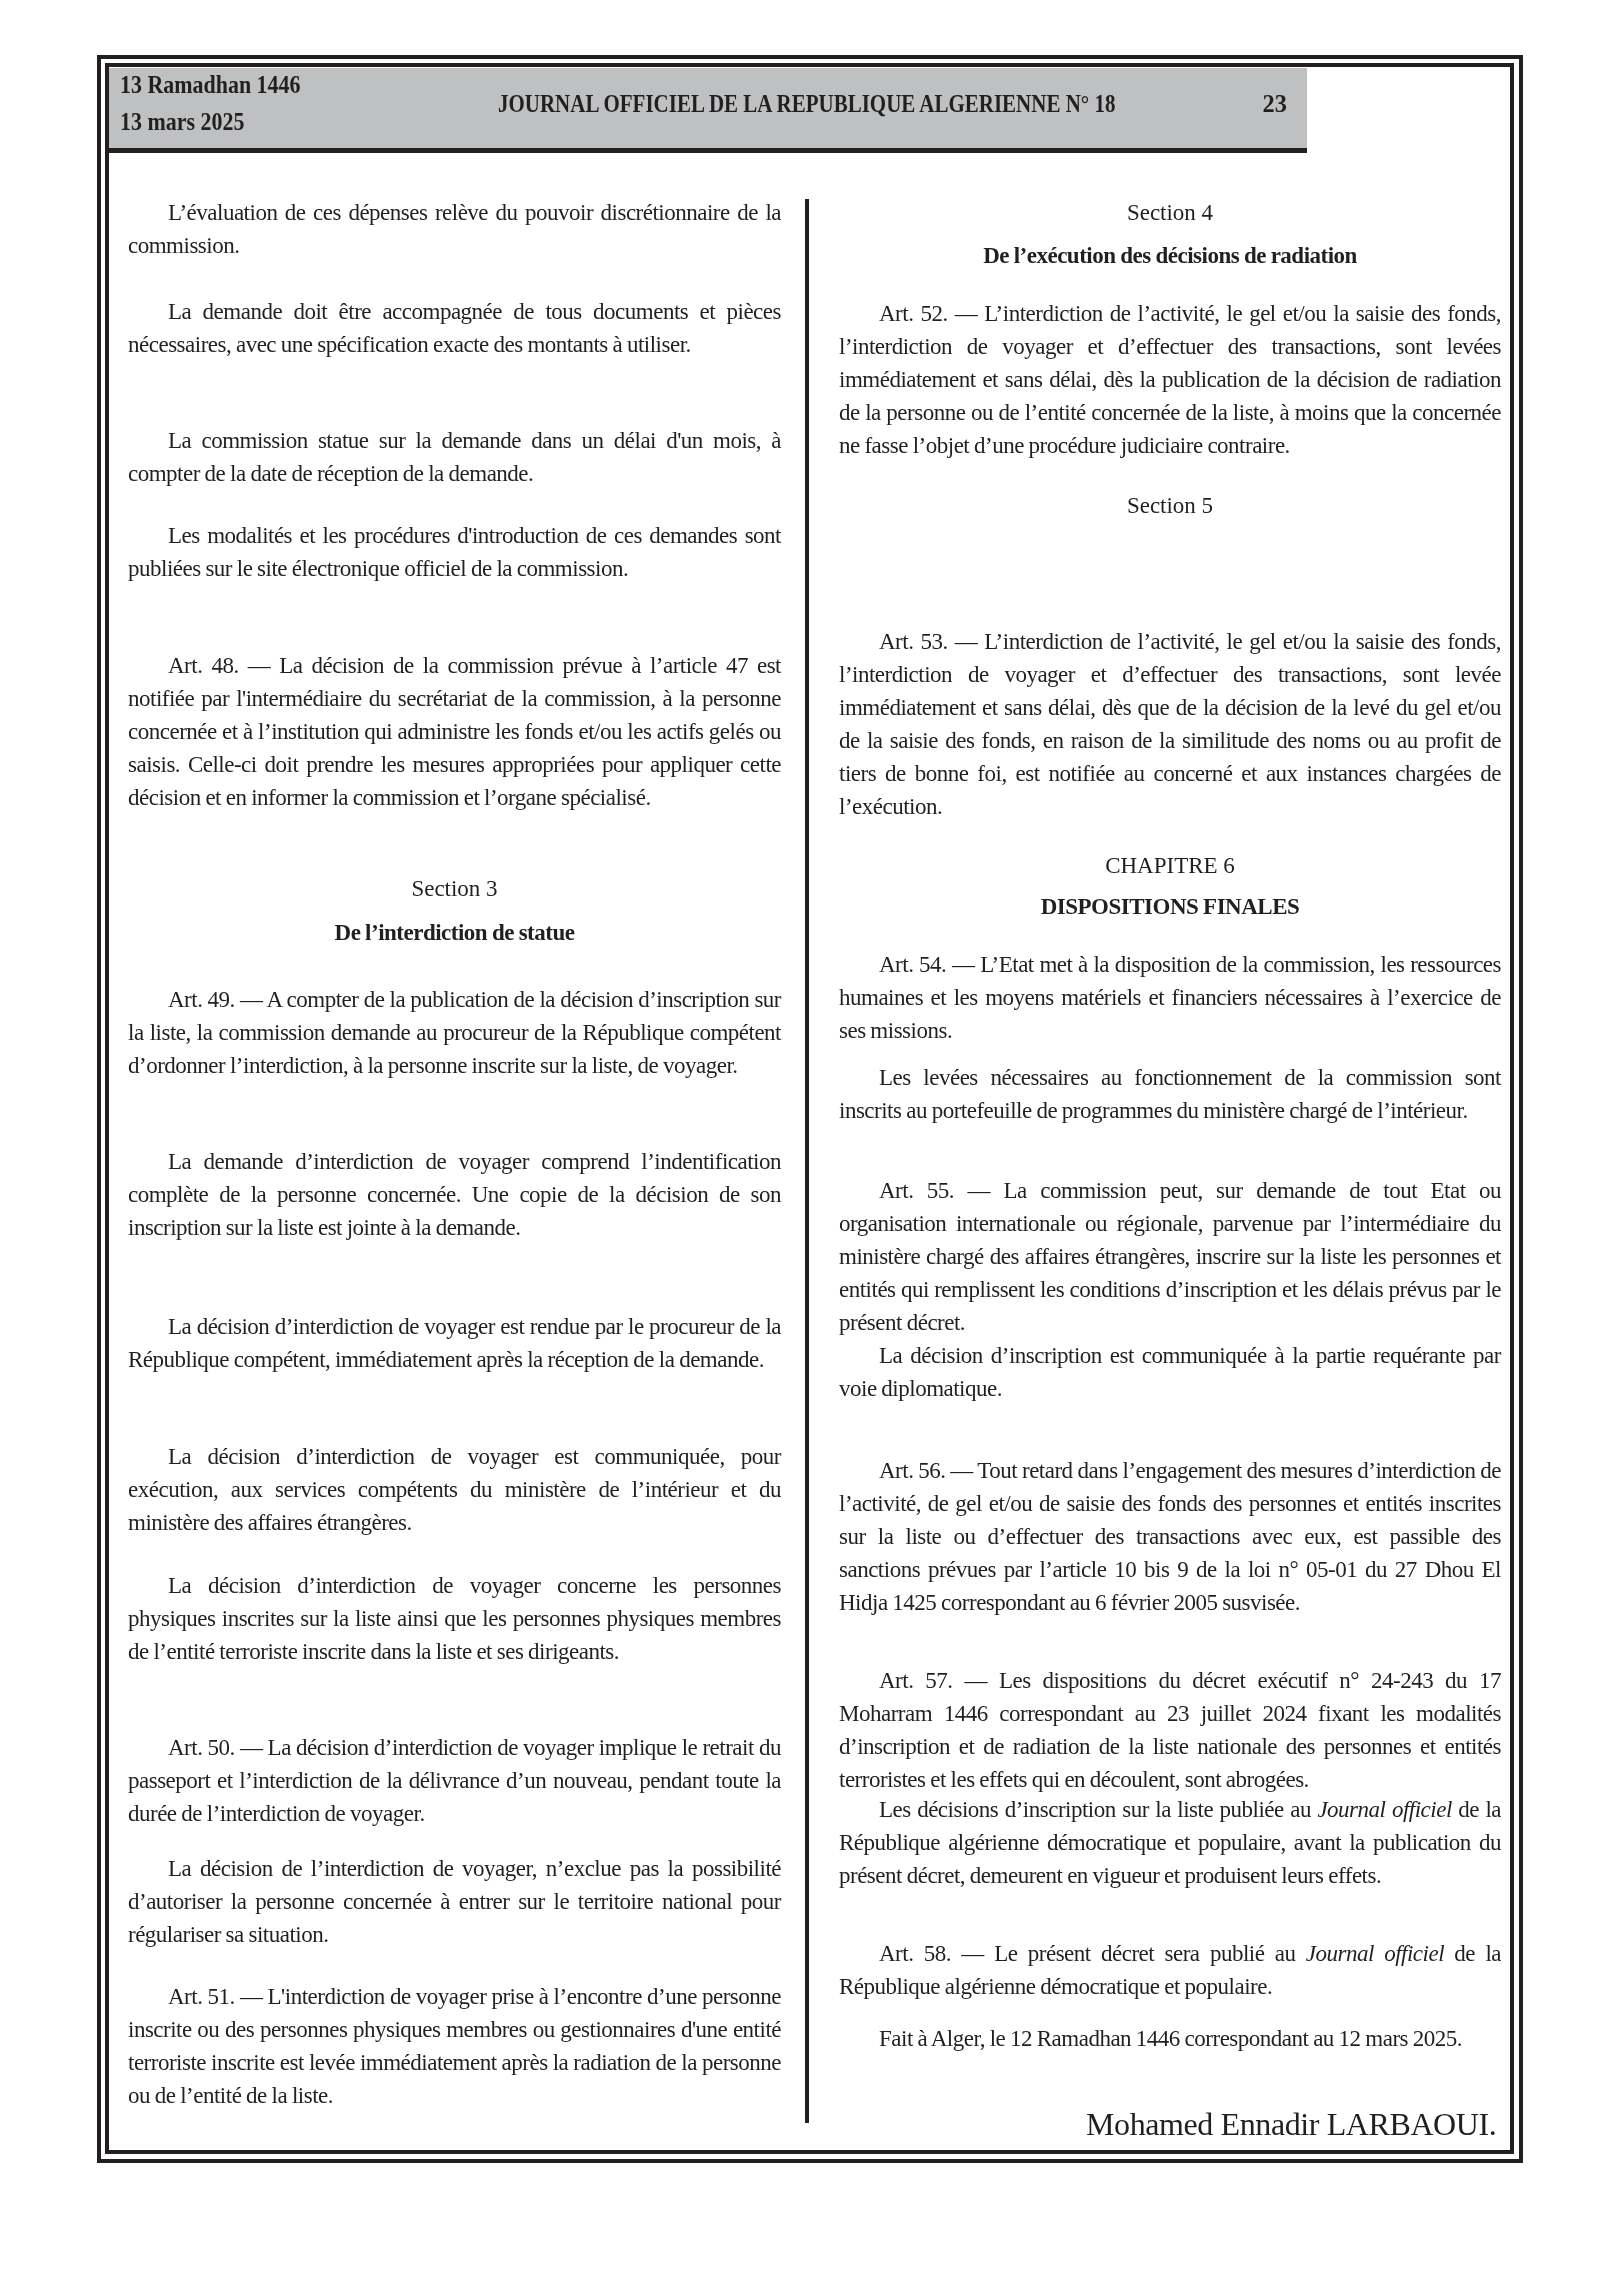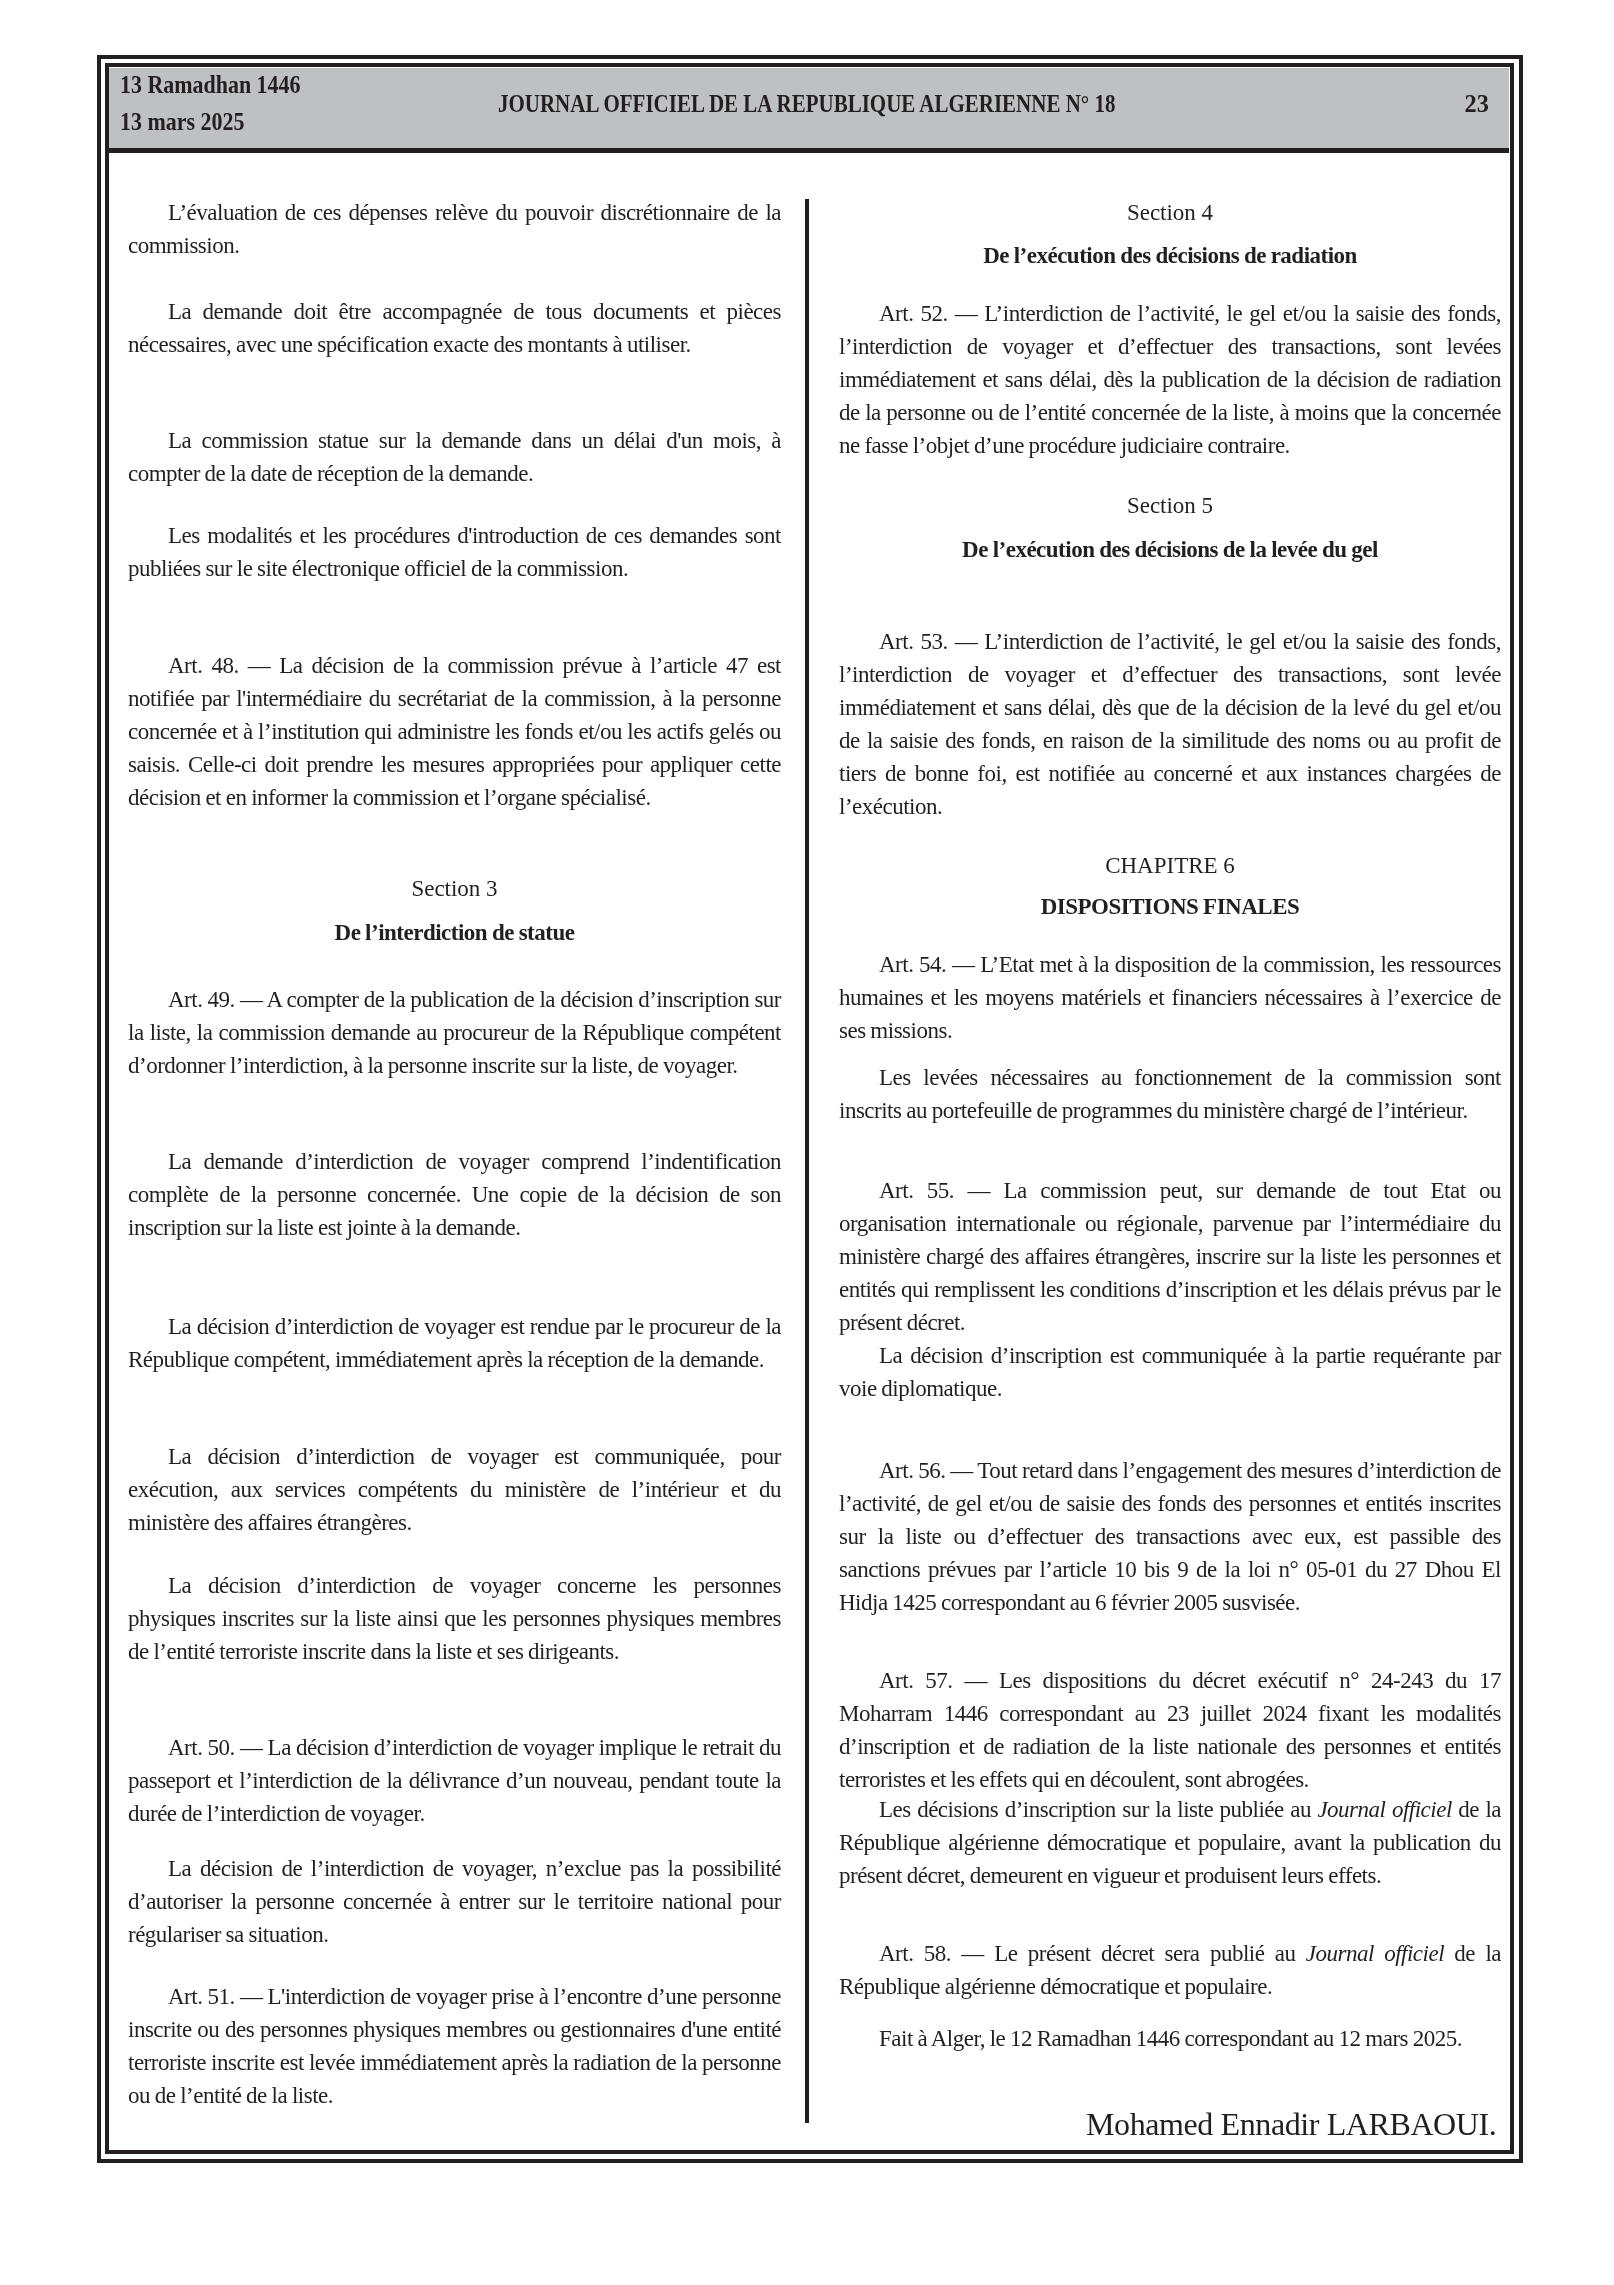--- a/index.html
+++ b/index.html
@@ -4,21 +4,21 @@
 <style>
   html, body { margin: 0; padding: 0; background: #ffffff; }
   body { width: 1615px; height: 2285px; position: relative; overflow: hidden;
          font-family: "Liberation Serif", "DejaVu Serif", serif; color: #231f20; }
 
   .outer-frame { position: absolute; left: 97px; top: 55px; width: 1426px; height: 2108px;
                  border: 4.5px solid #231f20; box-sizing: border-box; }
   .inner-frame { position: absolute; left: 105px; top: 63px; width: 1409px; height: 2091px;
                  border: 4.5px solid #231f20; box-sizing: border-box; }
 
-  .header { position: absolute; left: 109px; top: 68px; width: 1400px; height: 80px;
+  .header { position: absolute; left: 109px; top: 68px; width: 1198px; height: 80px;
             background: #bfc0c2; border-bottom: 5.4px solid #231f20; box-sizing: content-box; }
   .hdr-date1, .hdr-date2, .hdr-title, .hdr-page {
     position: absolute; font-weight: bold; font-size: 24.4px; white-space: nowrap;
     transform-origin: left center; }
   .hdr-date1 { left: 11px; top: 2.7px; transform: scaleX(0.9); }
   .hdr-date2 { left: 11px; top: 40px; transform: scaleX(0.9); }
   .hdr-title { left: 389px; top: 22px; transform: scaleX(0.86); }
   .hdr-page  { right: 20px; top: 22px; }
 
   .col-divider { position: absolute; left: 805px; top: 199px; width: 3.6px; height: 1924px;
@@ -70,21 +70,20 @@
 <div class="para col-left indent cond" style="top:1569px">La décision d’interdiction de voyager concerne les personnes physiques inscrites sur la liste ainsi que les personnes physiques membres de l’entité terroriste inscrite dans la liste et ses dirigeants.</div>
 <div class="para col-left indent cond" style="top:1731px">Art. 50. — La décision d’interdiction de voyager implique le retrait du passeport et l’interdiction de la délivrance d’un nouveau, pendant toute la durée de l’interdiction de voyager.</div>
 <div class="para col-left indent cond" style="top:1852px">La décision de l’interdiction de voyager, n’exclue pas la possibilité d’autoriser la personne concernée à entrer sur le territoire national pour régulariser sa situation.</div>
 <div class="para col-left indent cond" style="top:1980px">Art. 51. — L'interdiction de voyager prise à l’encontre d’une personne inscrite ou des personnes physiques membres ou gestionnaires d'une entité terroriste inscrite est levée immédiatement après la radiation de la personne ou de l’entité de la liste.</div>
 
 <div class="para col-right center" style="top:196px">Section 4</div>
 <div class="para col-right center bold cond" style="top:239px">De l’exécution des décisions de radiation</div>
 <div class="para col-right indent cond" style="top:297px">Art. 52. — L’interdiction de l’activité, le gel et/ou la saisie des fonds, l’interdiction de voyager et d’effectuer des transactions, sont levées immédiatement et sans délai, dès la publication de la décision de radiation de la personne ou de l’entité concernée de la liste, à moins que la concernée ne fasse l’objet d’une procédure judiciaire contraire.</div>
 <div class="para col-right center" style="top:489px">Section 5</div>
 <div class="para col-right center bold cond" style="top:537px; line-height:26px">
-  <span class="t">De l’exécution des décisions de la levée du gel</span>
 </div>
 <div class="para col-right indent cond" style="top:625px">Art. 53. — L’interdiction de l’activité, le gel et/ou la saisie des fonds, l’interdiction de voyager et d’effectuer des transactions, sont levée immédiatement et sans délai, dès que de la décision de la levé du gel et/ou de la saisie des fonds, en raison de la similitude des noms ou au profit de tiers de bonne foi, est notifiée au concerné et aux instances chargées de l’exécution.</div>
 <div class="para col-right center" style="top:849px">CHAPITRE 6</div>
 <div class="para col-right center bold cond" style="top:890px">DISPOSITIONS FINALES</div>
 <div class="para col-right indent cond" style="top:948px">Art. 54. — L’Etat met à la disposition de la commission, les ressources humaines et les moyens matériels et financiers nécessaires à l’exercice de ses missions.</div>
 <div class="para col-right indent cond" style="top:1061px">Les levées nécessaires au fonctionnement de la commission sont inscrits au portefeuille de programmes du ministère chargé de l’intérieur.</div>
 <div class="para col-right indent cond" style="top:1174px">Art. 55. — La commission peut, sur demande de tout Etat ou organisation internationale ou régionale, parvenue par l’intermédiaire du ministère chargé des affaires étrangères, inscrire sur la liste les personnes et entités qui remplissent les conditions d’inscription et les délais prévus par le présent décret.</div>
 <div class="para col-right indent cond" style="top:1339px">La décision d’inscription est communiquée à la partie requérante par voie diplomatique.</div>
 <div class="para col-right indent cond" style="top:1454px">Art. 56. — Tout retard dans l’engagement des mesures d’interdiction de l’activité, de gel et/ou de saisie des fonds des personnes et entités inscrites sur la liste ou d’effectuer des transactions avec eux, est passible des sanctions prévues par l’article 10 bis 9 de la loi n° 05-01 du 27 Dhou El Hidja 1425 correspondant au 6 février 2005 susvisée.</div>
 <div class="para col-right indent cond" style="top:1664px">Art. 57. — Les dispositions du décret exécutif n° 24-243 du 17 Moharram 1446 correspondant au 23 juillet 2024 fixant les modalités d’inscription et de radiation de la liste nationale des personnes et entités terroristes et les effets qui en découlent, sont abrogées.</div>

